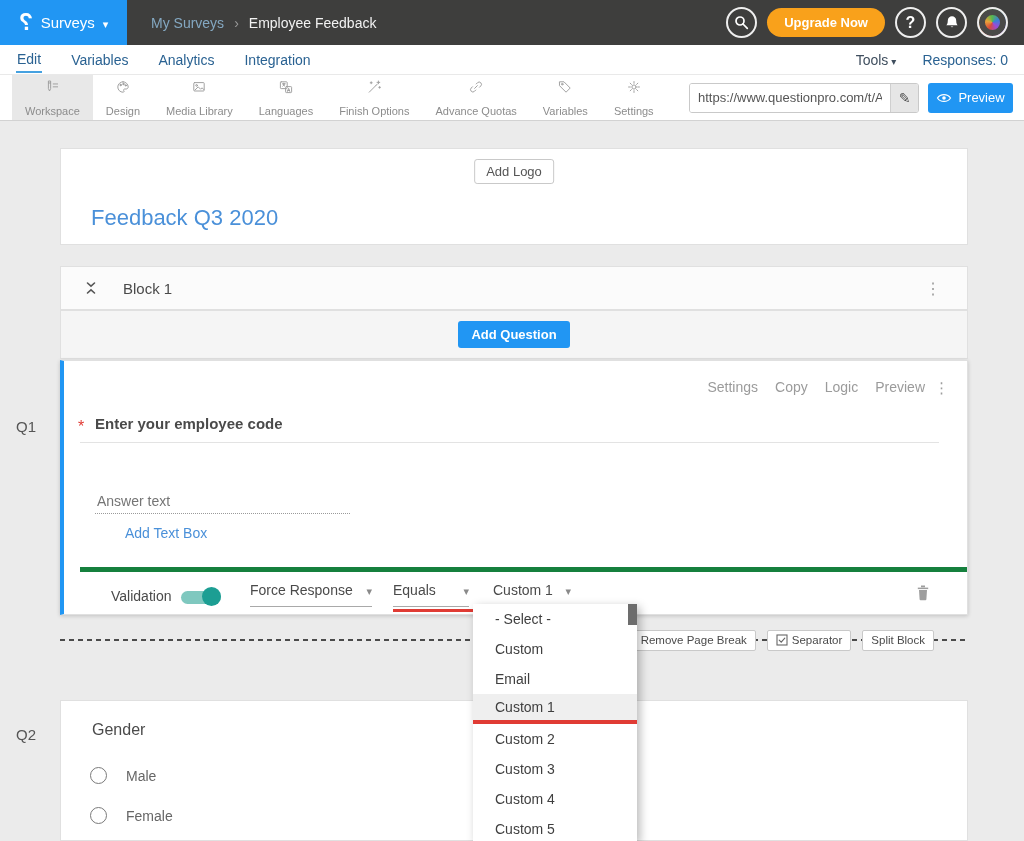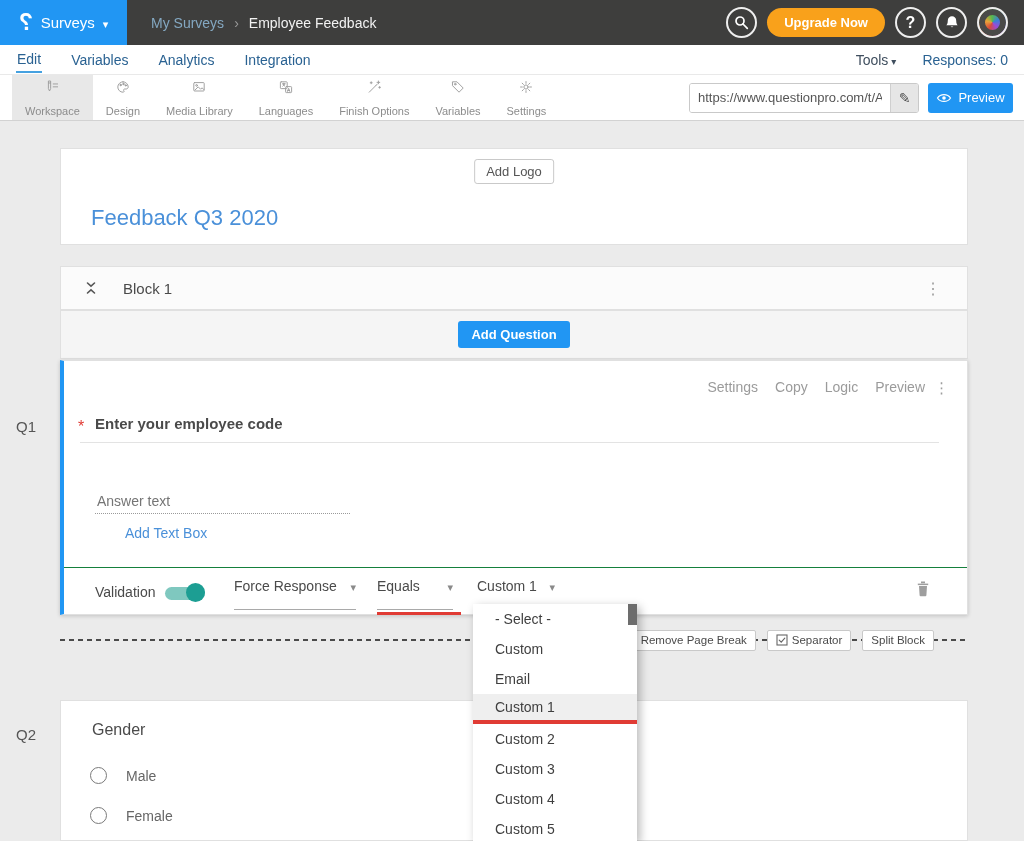--- a/index.html
+++ b/index.html
@@ -84,27 +84,27 @@
   .q1-actions span { cursor:pointer; }
   .q1-kebab { position:absolute; top:18px; right:18px; color:#9e9e9e; font-size:15px; cursor:pointer; }
   .q1-kebab::after { content:"⋮"; }
   .req-star { position:absolute; left:14px; top:57px; color:#e03b34; font-size:16px; }
   .q-title { position:absolute; left:31px; top:54px; font-size:15px; font-weight:bold; color:#4a4a4a; cursor:text; }
   .q-title-line { position:absolute; left:16px; right:28px; top:81px; border-bottom:1px solid #e3e3e3; }
   .answer-input { position:absolute; left:31px; top:104px; width:255px; border:none; outline:none;
                   border-bottom:1px dotted #9a9a9a; font-size:14px; color:#555; padding:4px 2px;
                   background:transparent; font-family:"Liberation Sans", sans-serif;margin-top:24px; }
   .addtext-link { position:absolute; left:61px; top:164px; font-size:14px; color:#4a90d9; cursor:pointer; }
-  .validation-row { position:absolute; left:0; right:0; top:206px; height:48px; border-top:1px solid #15803d; }
+  .validation-row { position:absolute; left:16px; right:0; top:206px; height:48px; border-top:5px solid #15803d; }
   .validation-label { position:absolute; left:31px; top:16px; font-size:14px; color:#4a4a4a; }
   .toggle { position:absolute; left:101px; top:17px; width:40px; height:16px; cursor:pointer; }
   .toggle-track { position:absolute; left:0; right:0; top:2px; height:13px; border-radius:7px; background:#7fc8bf; }
   .toggle-knob { position:absolute; right:0; top:-2px; width:19px; height:19px; border-radius:50%; background:#1c9e93; }
   .mini-select { position:absolute; top:10px; display:flex; justify-content:space-between; align-items:flex-end;
-                 border-bottom:1px solid #a9a9a9; padding-bottom:15px; font-size:14px; color:#4a4a4a; cursor:pointer; }
+                 border-bottom:1px solid #a9a9a9; padding-bottom:8px; font-size:14px; color:#4a4a4a; cursor:pointer; }
   .mini-select .caret-g::after { content:"▾"; color:#8a8a8a; font-size:11px; }
   .sel-force { left:170px; width:122px; }
   .sel-equals { left:313px; width:76px; }
   .sel-equals::after { content:""; position:absolute; left:0; top:calc(100% + 3px); width:84px; height:3px; background:#e03b34; }
   .sel-custom { left:413px; width:78px; }
   .trash-btn { position:absolute; right:36px; top:12px; cursor:pointer; }
 
   .break-row { position:absolute; left:60px; top:508px; width:908px; height:22px; }
   .break-row::before { content:""; position:absolute; left:0; right:0; top:10px; height:2px;
         background:repeating-linear-gradient(90deg,#4a4a4a 0 5px,transparent 5px 9px); }
@@ -206,20 +206,28 @@
       <path d="M11.8 15.5 l1.5-3.8 1.5 3.8 M12.3 14.3 h2"></path>
     </svg>
     <span class="tool-label">Languages</span>
   </div>
   <div class="tool-item">
     <svg width="20" height="20" viewBox="0 0 20 20">
       <path d="M4 16.5 L12 8.5 M12 8.5 L14.2 6.3"></path>
       <path d="M15.5 2.5 v3.4 M13.8 4.2 h3.4 M6.5 3.5 v2.4 M5.3 4.7 h2.4 M17 9.5 v2 M16 10.5 h2"></path>
     </svg>
     <span class="tool-label">Finish Options</span>
+  </div>
+  <div class="tool-item">
+    <svg width="20" height="20" viewBox="0 0 20 20">
+      <path d="M8.3 11.7 L11.7 8.3"></path>
+      <path d="M10.3 6.2 l1.6-1.6 a2.9 2.9 0 0 1 4.1 4.1 l-1.6 1.6"></path>
+      <path d="M9.7 13.8 l-1.6 1.6 a2.9 2.9 0 0 1 -4.1-4.1 l1.6-1.6"></path>
+    </svg>
+    <span class="tool-label">Advance Quotas</span>
   </div>
   <div class="tool-item">
     <svg width="20" height="20" viewBox="0 0 20 20">
       <path d="M3.5 3.5 h5.2 l7.8 7.8 -5.2 5.2 -7.8-7.8 z"></path>
         <circle cx="6.5" cy="6.5" r="1"></circle>
     </svg>
     <span class="tool-label">Variables</span>
   </div>
   <div class="tool-item">
     <svg width="20" height="20" viewBox="0 0 20 20">

